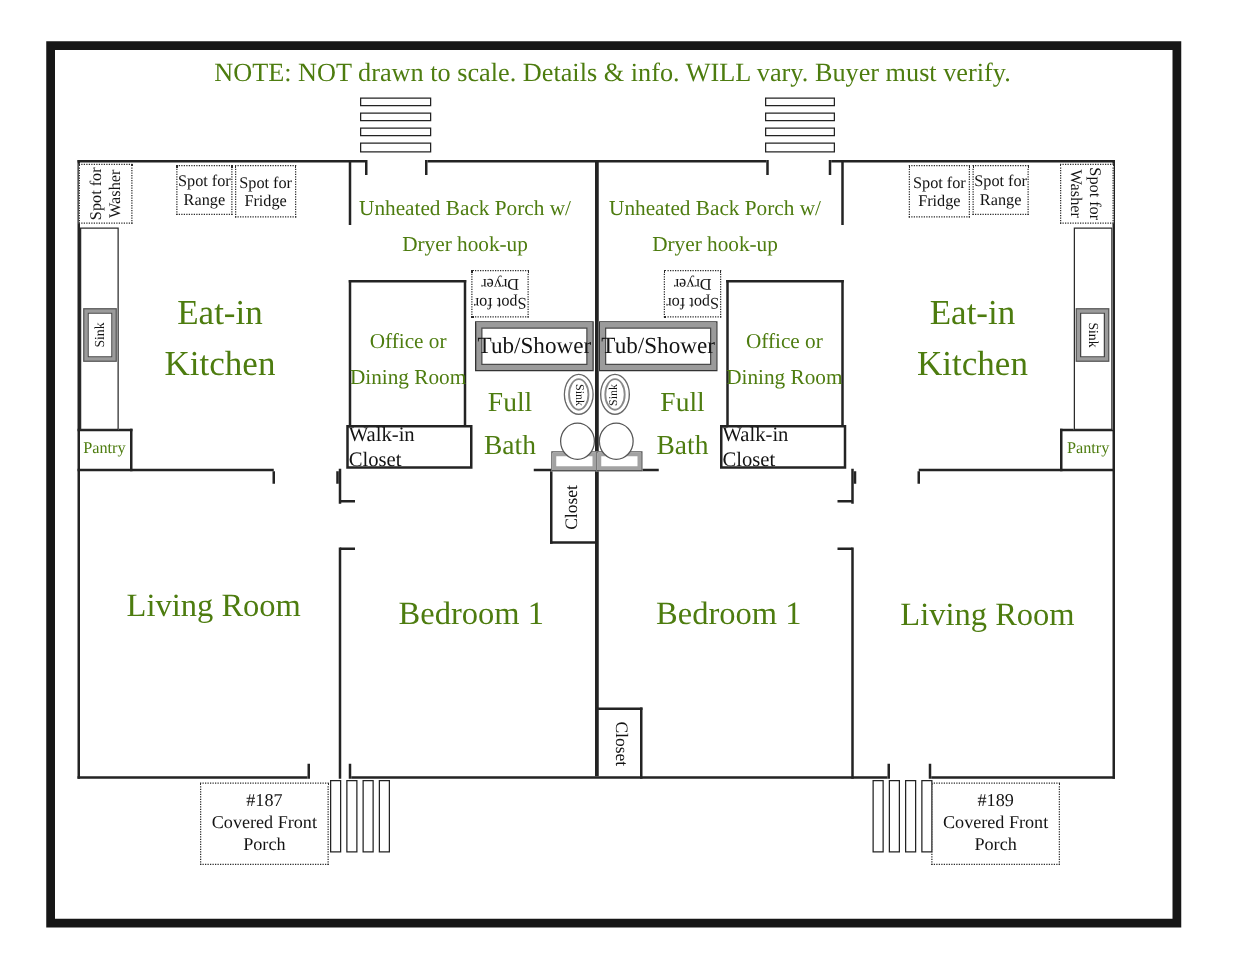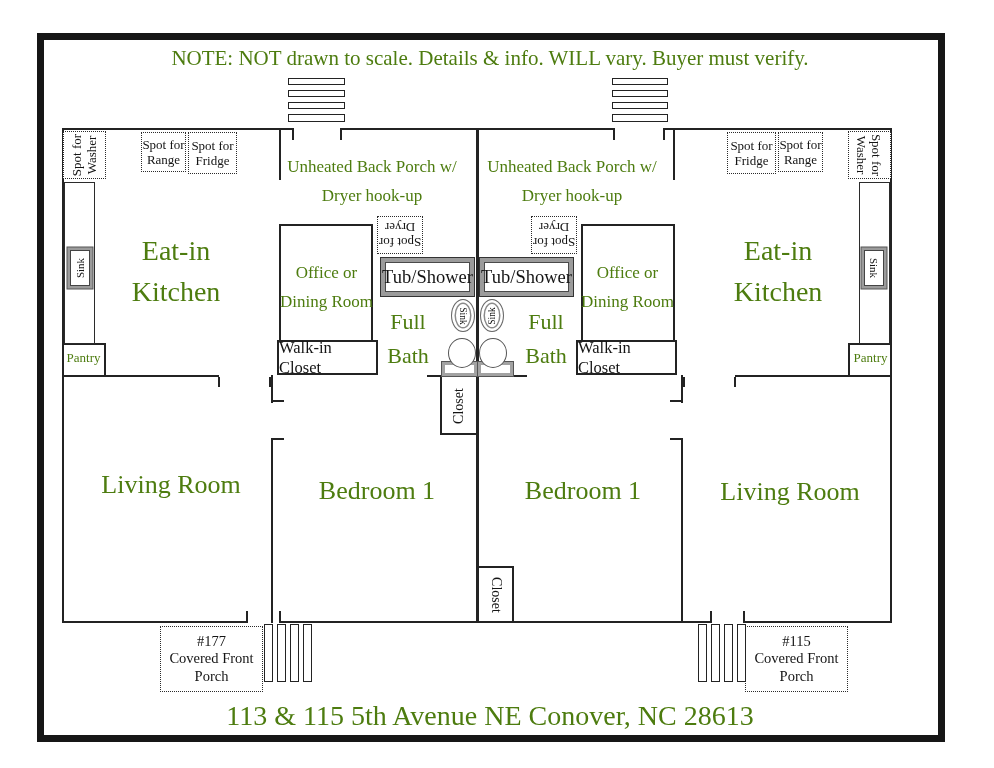--- a/index.html
+++ b/index.html
@@ -226,36 +226,35 @@
   <div class="label" style="left:849px;top:350px;width:43px;font-size:13px;">Pantry</div>
 
   <div class="cbox flexc" style="left:440px;top:377px;width:38px;height:58px;">
     <span class="rotm90" style="font-size:14px;white-space:nowrap;">Closet</span>
   </div>
   <div class="cbox flexc" style="left:477px;top:566px;width:37px;height:57px;">
     <span class="rot90" style="font-size:14px;white-space:nowrap;">Closet</span>
   </div>
 
   <div class="porchbox" style="left:160px;top:626px;width:103px;height:66px;">
-    <span class="ln">#177</span>
+    <span class="ln">#187</span>
     <span class="ln">Covered Front</span>
     <span class="ln">Porch</span>
   </div>
   <div class="porchbox" style="left:745px;top:626px;width:103px;height:66px;">
-    <span class="ln">#115</span>
+    <span class="ln">#189</span>
     <span class="ln">Covered Front</span>
     <span class="ln">Porch</span>
   </div>
   <div>
     <div class="stepbar" style="left:264px;top:624px;width:9px;height:58px;"></div>
     <div class="stepbar" style="left:277px;top:624px;width:9px;height:58px;"></div>
     <div class="stepbar" style="left:290px;top:624px;width:9px;height:58px;"></div>
     <div class="stepbar" style="left:303px;top:624px;width:9px;height:58px;"></div>
   </div>
   <div>
     <div class="stepbar" style="left:698px;top:624px;width:9px;height:58px;"></div>
     <div class="stepbar" style="left:711px;top:624px;width:9px;height:58px;"></div>
     <div class="stepbar" style="left:724px;top:624px;width:9px;height:58px;"></div>
     <div class="stepbar" style="left:737px;top:624px;width:9px;height:58px;"></div>
   </div>
 
-  <div class="label" style="left:50px;top:700px;width:880px;font-size:28px;">113 &amp; 115 5th Avenue NE Conover, NC  28613</div>
 </div>
 
 </body></html>

